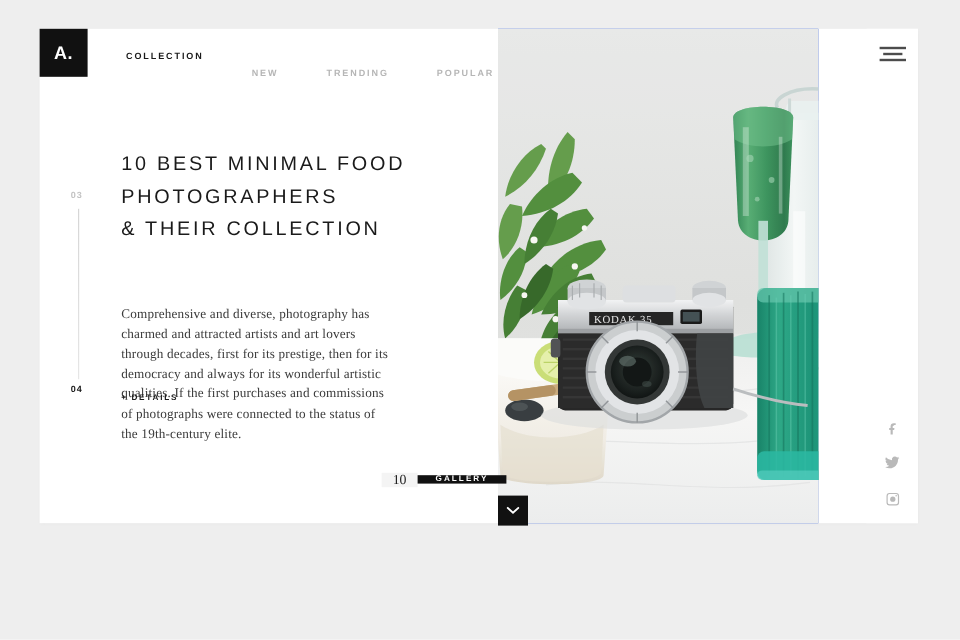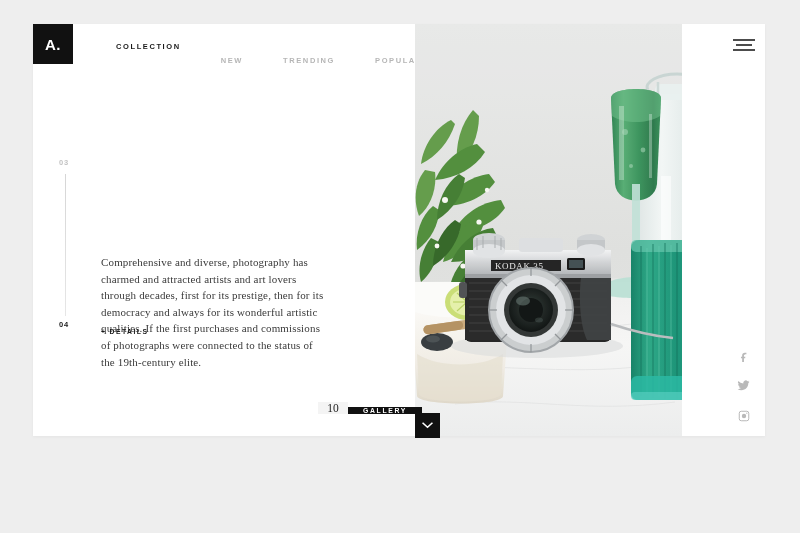--- a/index.html
+++ b/index.html
@@ -65,21 +65,21 @@
   }
   .nav-item {
     font-size: 7.5px;
     letter-spacing: 1.6px;
     color: #b6b6b6;
     font-weight: bold;
     text-transform: uppercase;
     white-space: nowrap;
     cursor: pointer;
   }
-  .nav-item.active { color: #1a1a1a; margin-left: 11px; }
+  .nav-item.active { color: #1a1a1a; }
   .nav-item + .nav-item { margin-left: 40px; margin-top: 28px; }
 
   
   .content {
     position: absolute;
     left: 0;
     top: 0;
     width: 382px;
     height: 412px;
   }
@@ -212,21 +212,21 @@
   }
   .social-icon svg { display: block; }
 
   
   .gallery-wrap {
     position: absolute;
     left: 318px;
     top: 385px;
     height: 29px;
     display: flex;
-    align-items: flex-end;
+    align-items: center;
   }
   .gallery-count {
     width: 30px;
     background: #f4f4f4;
     display: flex;
     align-items: center;
     justify-content: center;
     font-family: "Liberation Serif", serif;
     font-size: 11.5px;
     color: #1a1a1a;
@@ -278,20 +278,25 @@
     </nav>
 
     <div class="content">
 
       <div class="rail">
         <span class="rail-num n1">03</span>
         <span class="rail-line"></span>
         <span class="rail-num n2">04</span>
       </div>
 
+      <h1 class="headline">
+        <span class="hl-line">10 BEST MINIMAL FOOD</span>
+        <span class="hl-line">PHOTOGRAPHERS</span>
+        <span class="hl-line">&amp; THEIR COLLECTION</span>
+      </h1>
 
       <p class="body-copy">Comprehensive and diverse, photography has charmed and attracted artists and art lovers through decades, first for its prestige, then for its democracy and always for its wonderful artistic qualities. If the first purchases and commissions of photographs were connected to the status of the 19th-century elite.</p>
 
       <a class="details">
         <span class="plus">+</span><span>DETAILS</span>
       </a>
     </div>
 
     <div class="photo">
       <svg viewBox="0 0 307 412" preserveAspectRatio="xMidYMid slice">

